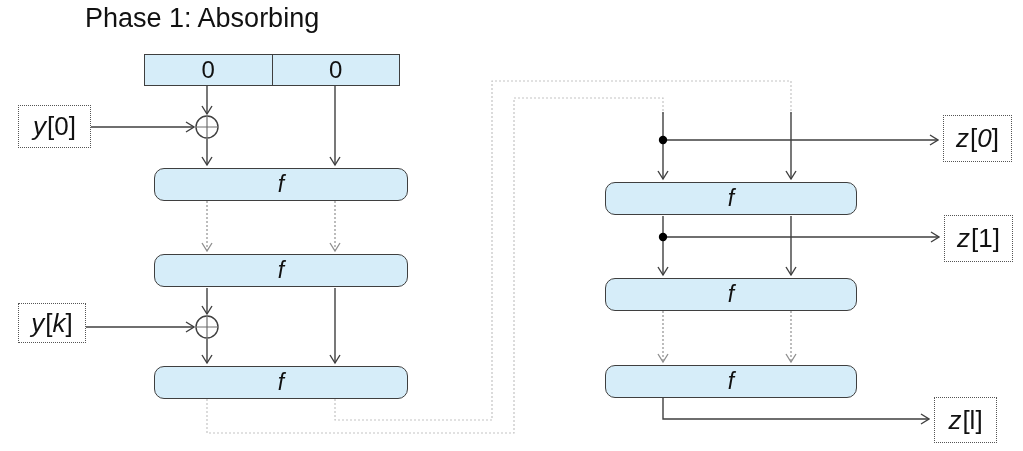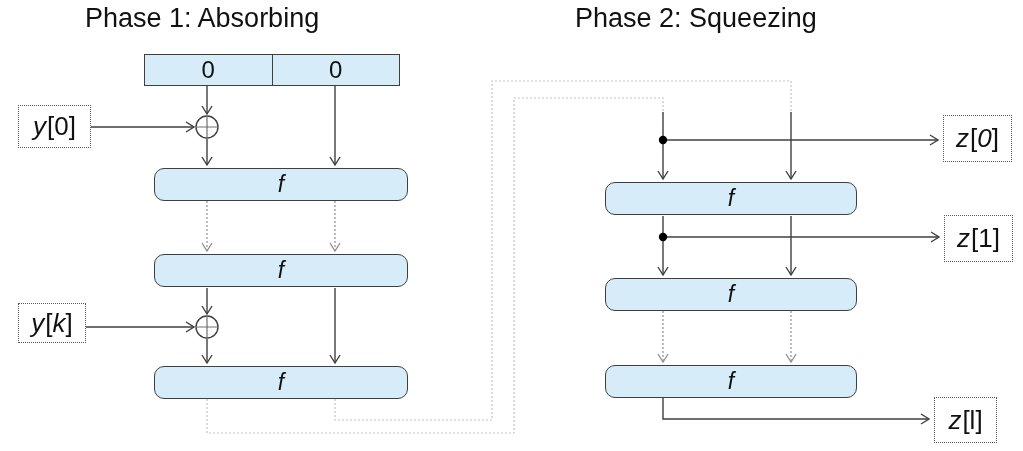--- a/index.html
+++ b/index.html
@@ -110,21 +110,20 @@
       <circle cx="207" cy="127" r="11" fill="#ffffff" stroke="#3f3f3f" stroke-width="1.4"></circle>
       <path d="M196,127 L218,127 M207,116 L207,138" fill="none" stroke="#6f6f6f" stroke-width="1.2"></path>
     </g>
     <g>
       <circle cx="207" cy="327" r="11" fill="#ffffff" stroke="#3f3f3f" stroke-width="1.4"></circle>
       <path d="M196,327 L218,327 M207,316 L207,338" fill="none" stroke="#6f6f6f" stroke-width="1.2"></path>
     </g>
   </svg>
 
   <div class="phase-title" style="left:85px;top:3px;">Phase 1: Absorbing</div>
-  <div class="phase-title" style="left:575px;top:3px;">Phase 2: Squeezing</div>
 
   <div class="state-register">
     <div class="register-cell">0</div>
     <div class="register-cell second">0</div>
   </div>
 
   <div class="f-box f-p1" style="top:168px;">f</div>
   <div class="f-box f-p1" style="top:254px;">f</div>
   <div class="f-box f-p1" style="top:366px;">f</div>
 

